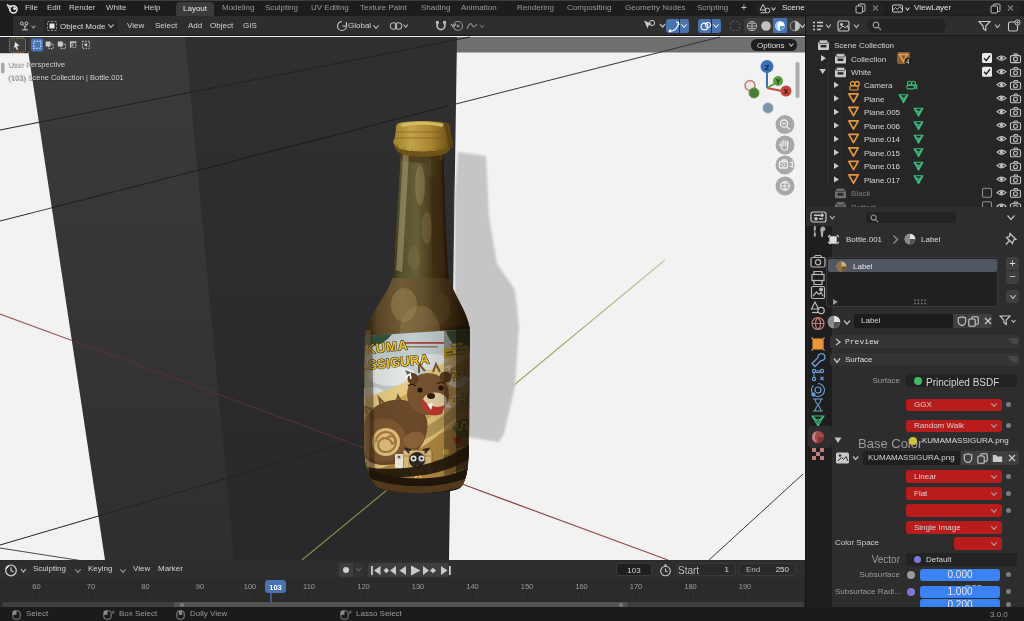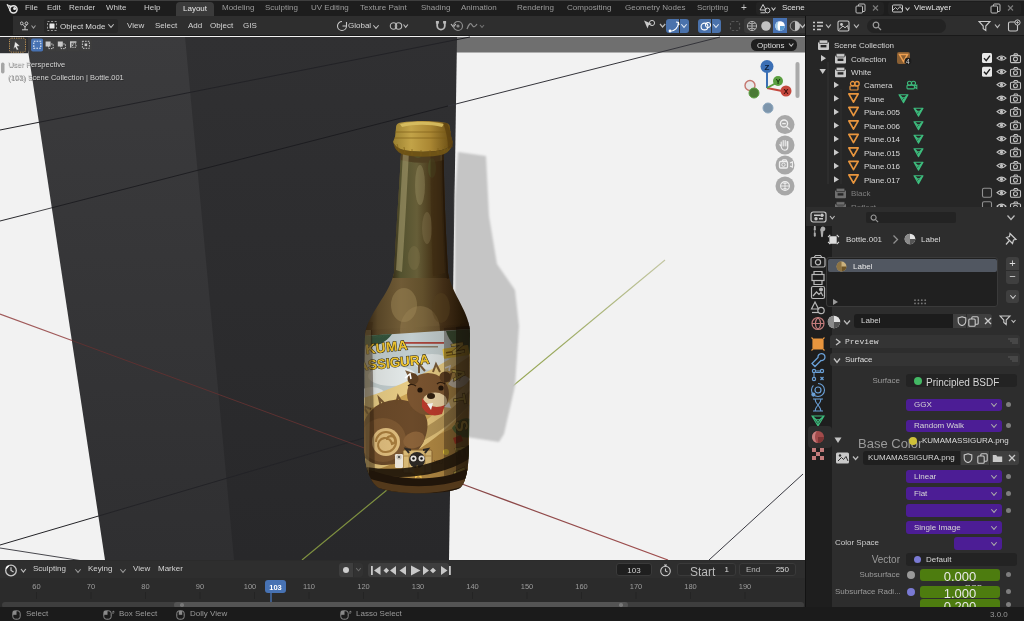--- a/index.html
+++ b/index.html
@@ -22,22 +22,22 @@
 
 #outliner{left:806px;top:36px;width:218px;height:171px;background:#262626;overflow:hidden;}
 
 #props{left:806px;top:207px;width:218px;height:400px;background:#2d2d2d;overflow:hidden;}
 #ptabs{position:absolute;left:0;top:19px;width:26px;height:381px;background:#1e1e1e;}
 
 #timeline{left:0;top:560px;width:806px;height:47px;background:#2b2b2b;overflow:hidden;}
 #tlheader{position:absolute;left:0;top:1px;width:806px;height:17px;background:#2e2e2e;}
 #status{left:0;top:607px;width:1024px;height:14px;background:#1b1b1b;}
 .fld{position:absolute;background:#232323;border-radius:3px;color:#d4d4d4;font-size:8px;text-align:center;}
-.drop{position:absolute;background:#4c1d95;border-radius:3px;color:#d6d6d6;font-size:8px;}
-.slider{position:absolute;background:#4d7c0f;border-radius:3px;color:#e8e8e8;font-size:13px;text-align:center;}
+.drop{position:absolute;background:#b91c1c;border-radius:3px;color:#d6d6d6;font-size:8px;}
+.slider{position:absolute;background:#3b82f6;border-radius:3px;color:#e8e8e8;font-size:10px;text-align:center;}
 </style>
 </head>
 <body>
 <div id="root">
   <div class="abs" id="topbar">
       <div class="abs" style="left:0;top:0;width:1024px;height:1px;background:#3e3e3e;"></div>
     <svg class="abs" style="left:6px;top:2.5px" width="13" height="11" viewBox="0 0 13 11">
       <circle cx="7.5" cy="6.3" r="3.6" fill="none" stroke="#e6e6e6" stroke-width="1.5"></circle>
       <circle cx="8.6" cy="5.4" r="1.5" fill="#e6e6e6"></circle>
       <path d="M6.6,3.2 L1,1.2 L4.4,4.8" fill="#e6e6e6"></path>
@@ -992,21 +992,21 @@
           <path d="M71,1 L77.5,5.5 L71,10 Z"></path>
             <rect x="79" y="1" width="1.8" height="9"></rect>
         </g>
       </svg>
       <div class="fld" style="left:616px;top:2px;width:36px;height:13px;line-height:13px;background:#1f1f1f;border:1px solid #3a3a3a;font-size:8px;">103</div>
       <svg class="abs" style="left:659px;top:2.5px" width="13" height="13" viewBox="0 0 13 13">
           <circle cx="6.5" cy="7" r="4.8" fill="none" stroke="#c9c9c9" stroke-width="1.1"></circle>
           <path d="M6.5,4.5 v2.5 l2,1 M5,1 h3 M6.5,1 v1.4" stroke="#c9c9c9" stroke-width="1.1" fill="none"></path>
         </svg>
       <div class="abs" style="left:677px;top:2px;width:59px;height:13px;background:#2a2a2a;border:1px solid #3a3a3a;border-radius:3px;">
-        <span class="abs" style="left:12px;top:1px;font-size:12px;color:#bbb;">Start</span>
+        <span class="abs" style="left:0;top:1px;font-size:10px;color:#bbb;">Start</span>
           <span class="abs" style="right:6px;top:1px;font-size:8px;color:#ddd;">1</span>
       </div>
       <div class="abs" style="left:739px;top:2px;width:57px;height:13px;background:#2a2a2a;border:1px solid #3a3a3a;border-radius:3px;">
         <span class="abs" style="left:6px;top:1px;font-size:8px;color:#bbb;">End</span>
           <span class="abs" style="right:6px;top:1px;font-size:8px;color:#ddd;">250</span>
       </div>
     </div>
     <div class="abs" style="left:0;top:18px;width:806px;height:29px;background:#2b2b2b;overflow:hidden;">
       <svg width="806" height="29" viewBox="0 0 806 29">
         <g font-size="7.5" fill="#9d9d9d" text-anchor="middle" transform="translate(0,-1.5)">

